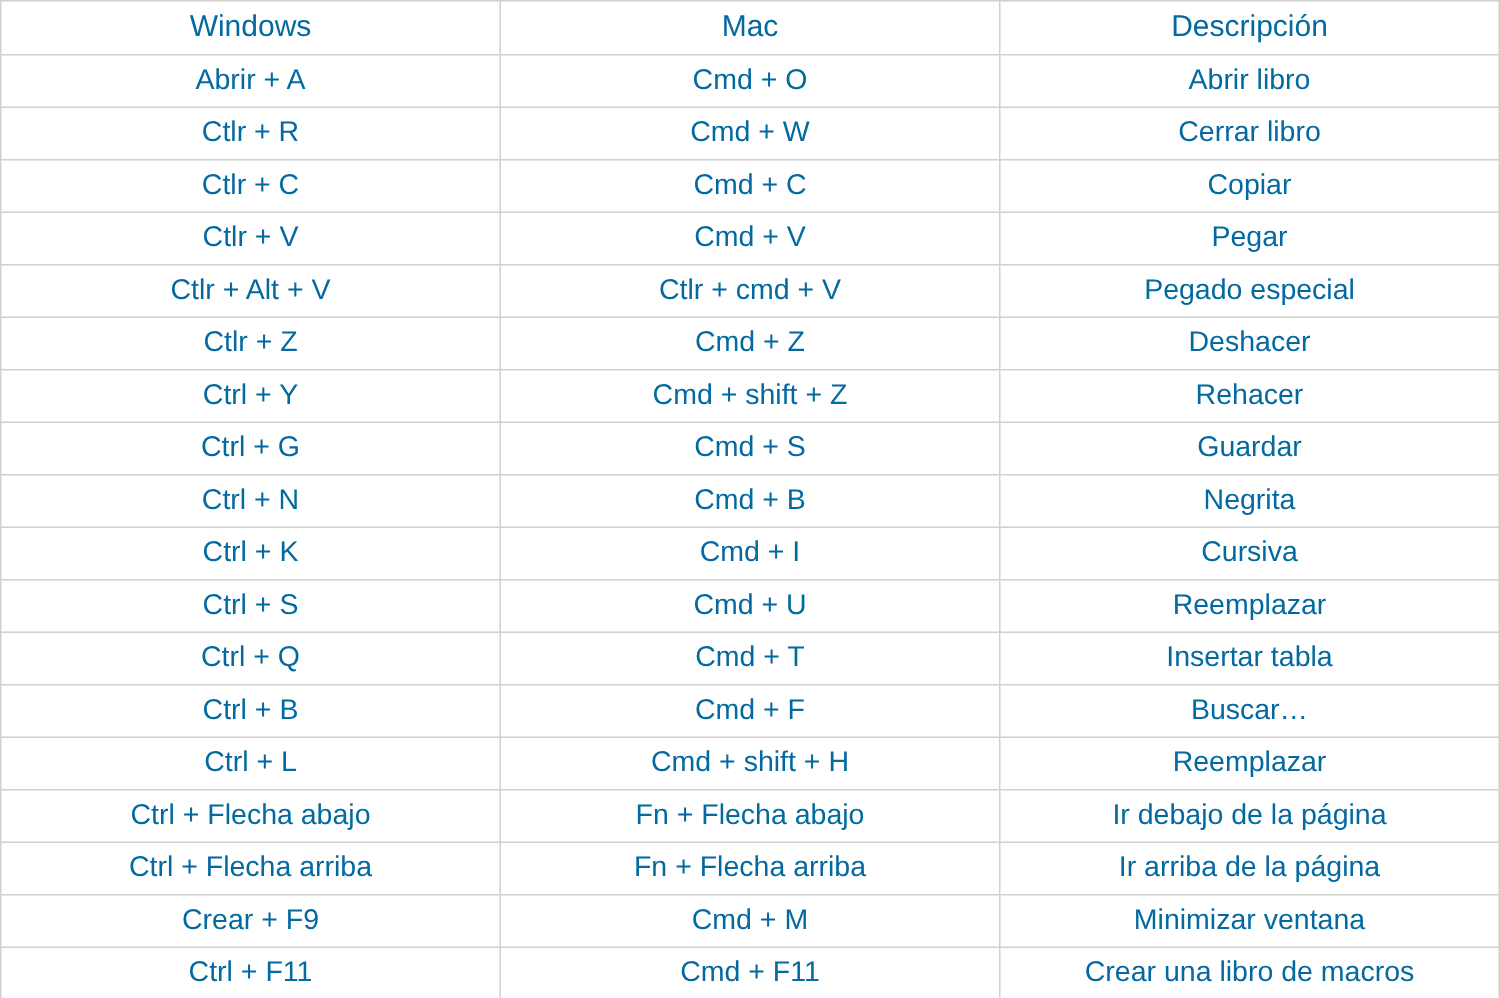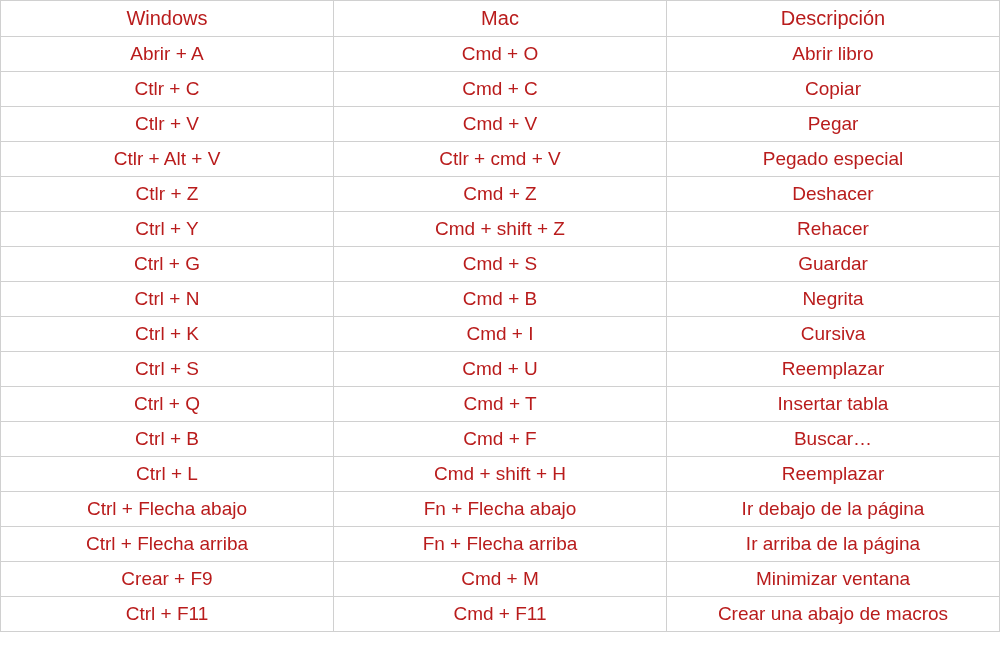--- a/index.html
+++ b/index.html
@@ -11,41 +11,46 @@
     table {
       width: 1000px;
       border-collapse: collapse;
       table-layout: fixed;
     }
     td {
       border: 1px solid #d0d0d0;
       text-align: center;
       padding: 6px 4px;
       font-size: 19px;
-      color: #b91c1c;
+      color: #0369a1;
       height: 21px;
     }
     tr:first-child td {
       font-size: 20px;
     }
   </style>
 </head>
 <body>
 
 <table>
   <tbody>
       <tr>
     <td>Windows</td>
     <td>Mac</td>
     <td>Descripción</td>
   </tr>
   <tr>
     <td>Abrir + A</td>
     <td>Cmd + O</td>
     <td>Abrir libro</td>
+  </tr>
+  <tr>
+    <td>Ctlr + R</td>
+    <td>Cmd + W</td>
+    <td>Cerrar libro</td>
   </tr>
   <tr>
     <td>Ctlr + C</td>
     <td>Cmd + C</td>
     <td>Copiar</td>
   </tr>
   <tr>
     <td>Ctlr + V</td>
     <td>Cmd + V</td>
     <td>Pegar</td>
@@ -111,16 +116,16 @@
     <td>Ir arriba de la página</td>
   </tr>
   <tr>
     <td>Crear + F9</td>
     <td>Cmd + M</td>
     <td>Minimizar ventana</td>
   </tr>
   <tr>
     <td>Ctrl + F11</td>
     <td>Cmd + F11</td>
-    <td>Crear una abajo de macros</td>
+    <td>Crear una libro de macros</td>
   </tr>
 </tbody>
   </table>
 
 </body></html>

